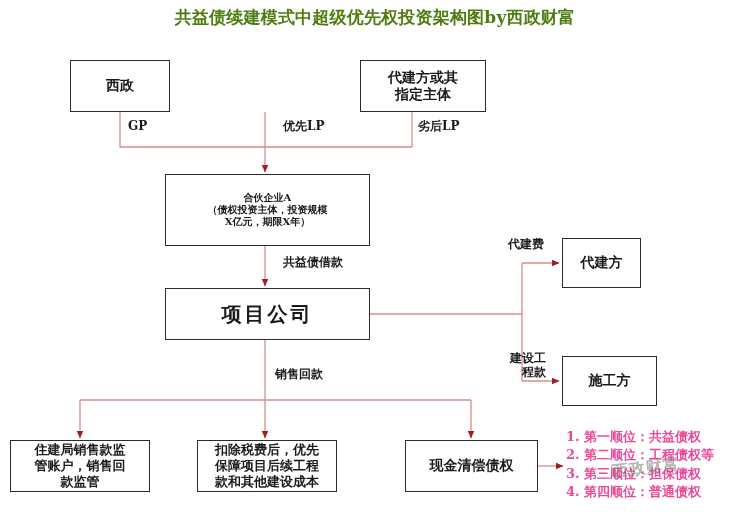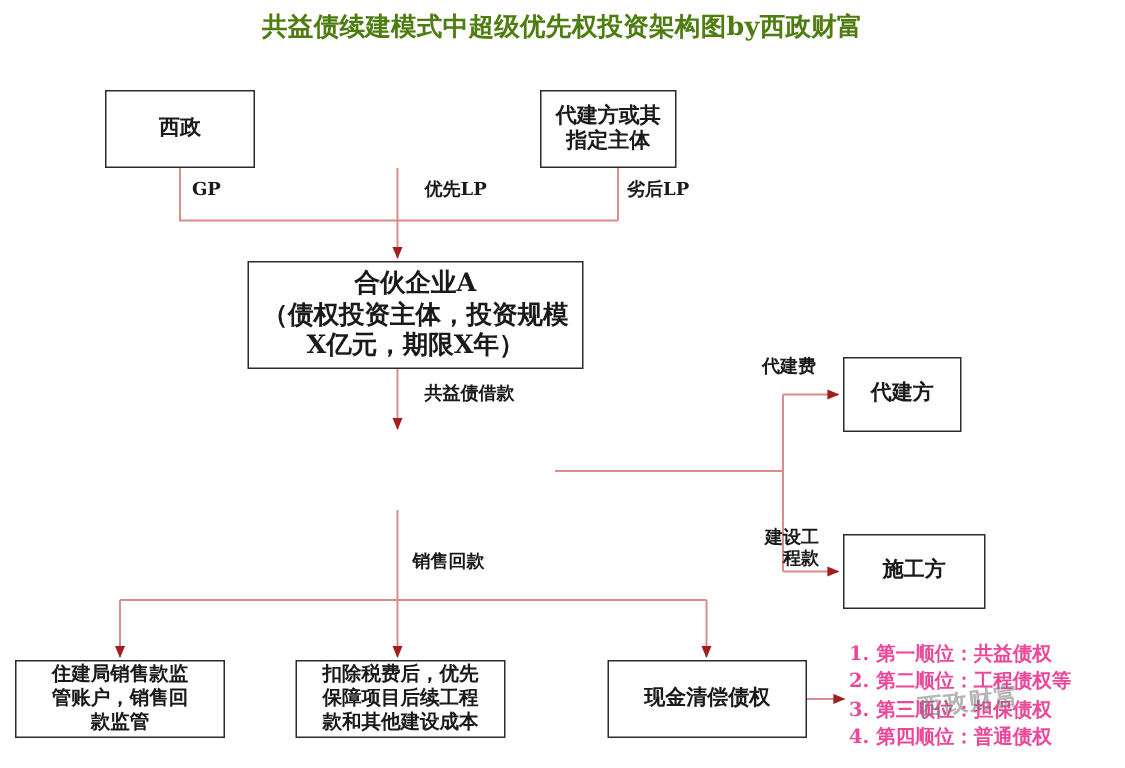--- a/index.html
+++ b/index.html
@@ -48,22 +48,22 @@
     text-align: center;
     font-family: "DejaVu Serif", "Liberation Serif", serif;
     font-weight: bold;
     color: #1a1a1a;
     line-height: 1.22;
     white-space: pre-line;
     z-index: 3;
   }
   .node.sz      { left: 70px;  top: 60px;  width: 100px; height: 52px; font-size: 14px; }
   .node.szd     { left: 215px; top: 60px;  width: 100px; height: 52px; font-size: 14px; }
-  .node.djf     { left: 360px; top: 60px;  width: 91px; height: 52px; font-size: 14px; }
-  .node.hhqy    { left: 165px; top: 174px; width: 224px; height: 72px; font-size: 17px; }
+  .node.djf     { left: 360px; top: 60px;  width: 126px; height: 52px; font-size: 14px; }
+  .node.hhqy    { left: 165px; top: 174px; width: 205px; height: 72px; font-size: 10px; }
   .node.xmgs    { left: 165px; top: 288px; width: 205px; height: 52px; font-size: 20px; letter-spacing: 3px; }
   .node.djfang  { left: 562px; top: 238px; width: 79px;  height: 50px; font-size: 14px; }
   .node.sgfang  { left: 562px; top: 356px; width: 95px;  height: 50px; font-size: 14px; }
   .node.zjj     { left: 10px;  top: 440px; width: 140px; height: 52px; font-size: 13px; }
   .node.kcsf    { left: 197px; top: 440px; width: 140px; height: 52px; font-size: 13px; }
   .node.xjqc    { left: 405px; top: 440px; width: 133px; height: 52px; font-size: 14px; }
 
   .edge-label {
     position: absolute;
     font-family: "DejaVu Serif", "Liberation Serif", serif;
@@ -148,20 +148,21 @@
       <path d="M538,466 L563,466" marker-end="url(#arw)"></path>
     </g>
   </svg>
 
   <div class="node sz">西政</div>
   <div class="node djf">代建方或其
 指定主体</div>
   <div class="node hhqy">合伙企业A
 （债权投资主体，投资规模
 X亿元，期限X年）</div>
+  <div class="node xmgs">项目公司</div>
   <div class="node djfang">代建方</div>
   <div class="node sgfang">施工方</div>
   <div class="node zjj">住建局销售款监
 管账户，销售回
 款监管</div>
   <div class="node kcsf">扣除税费后，优先
 保障项目后续工程
 款和其他建设成本</div>
   <div class="node xjqc">现金清偿债权</div>
 

